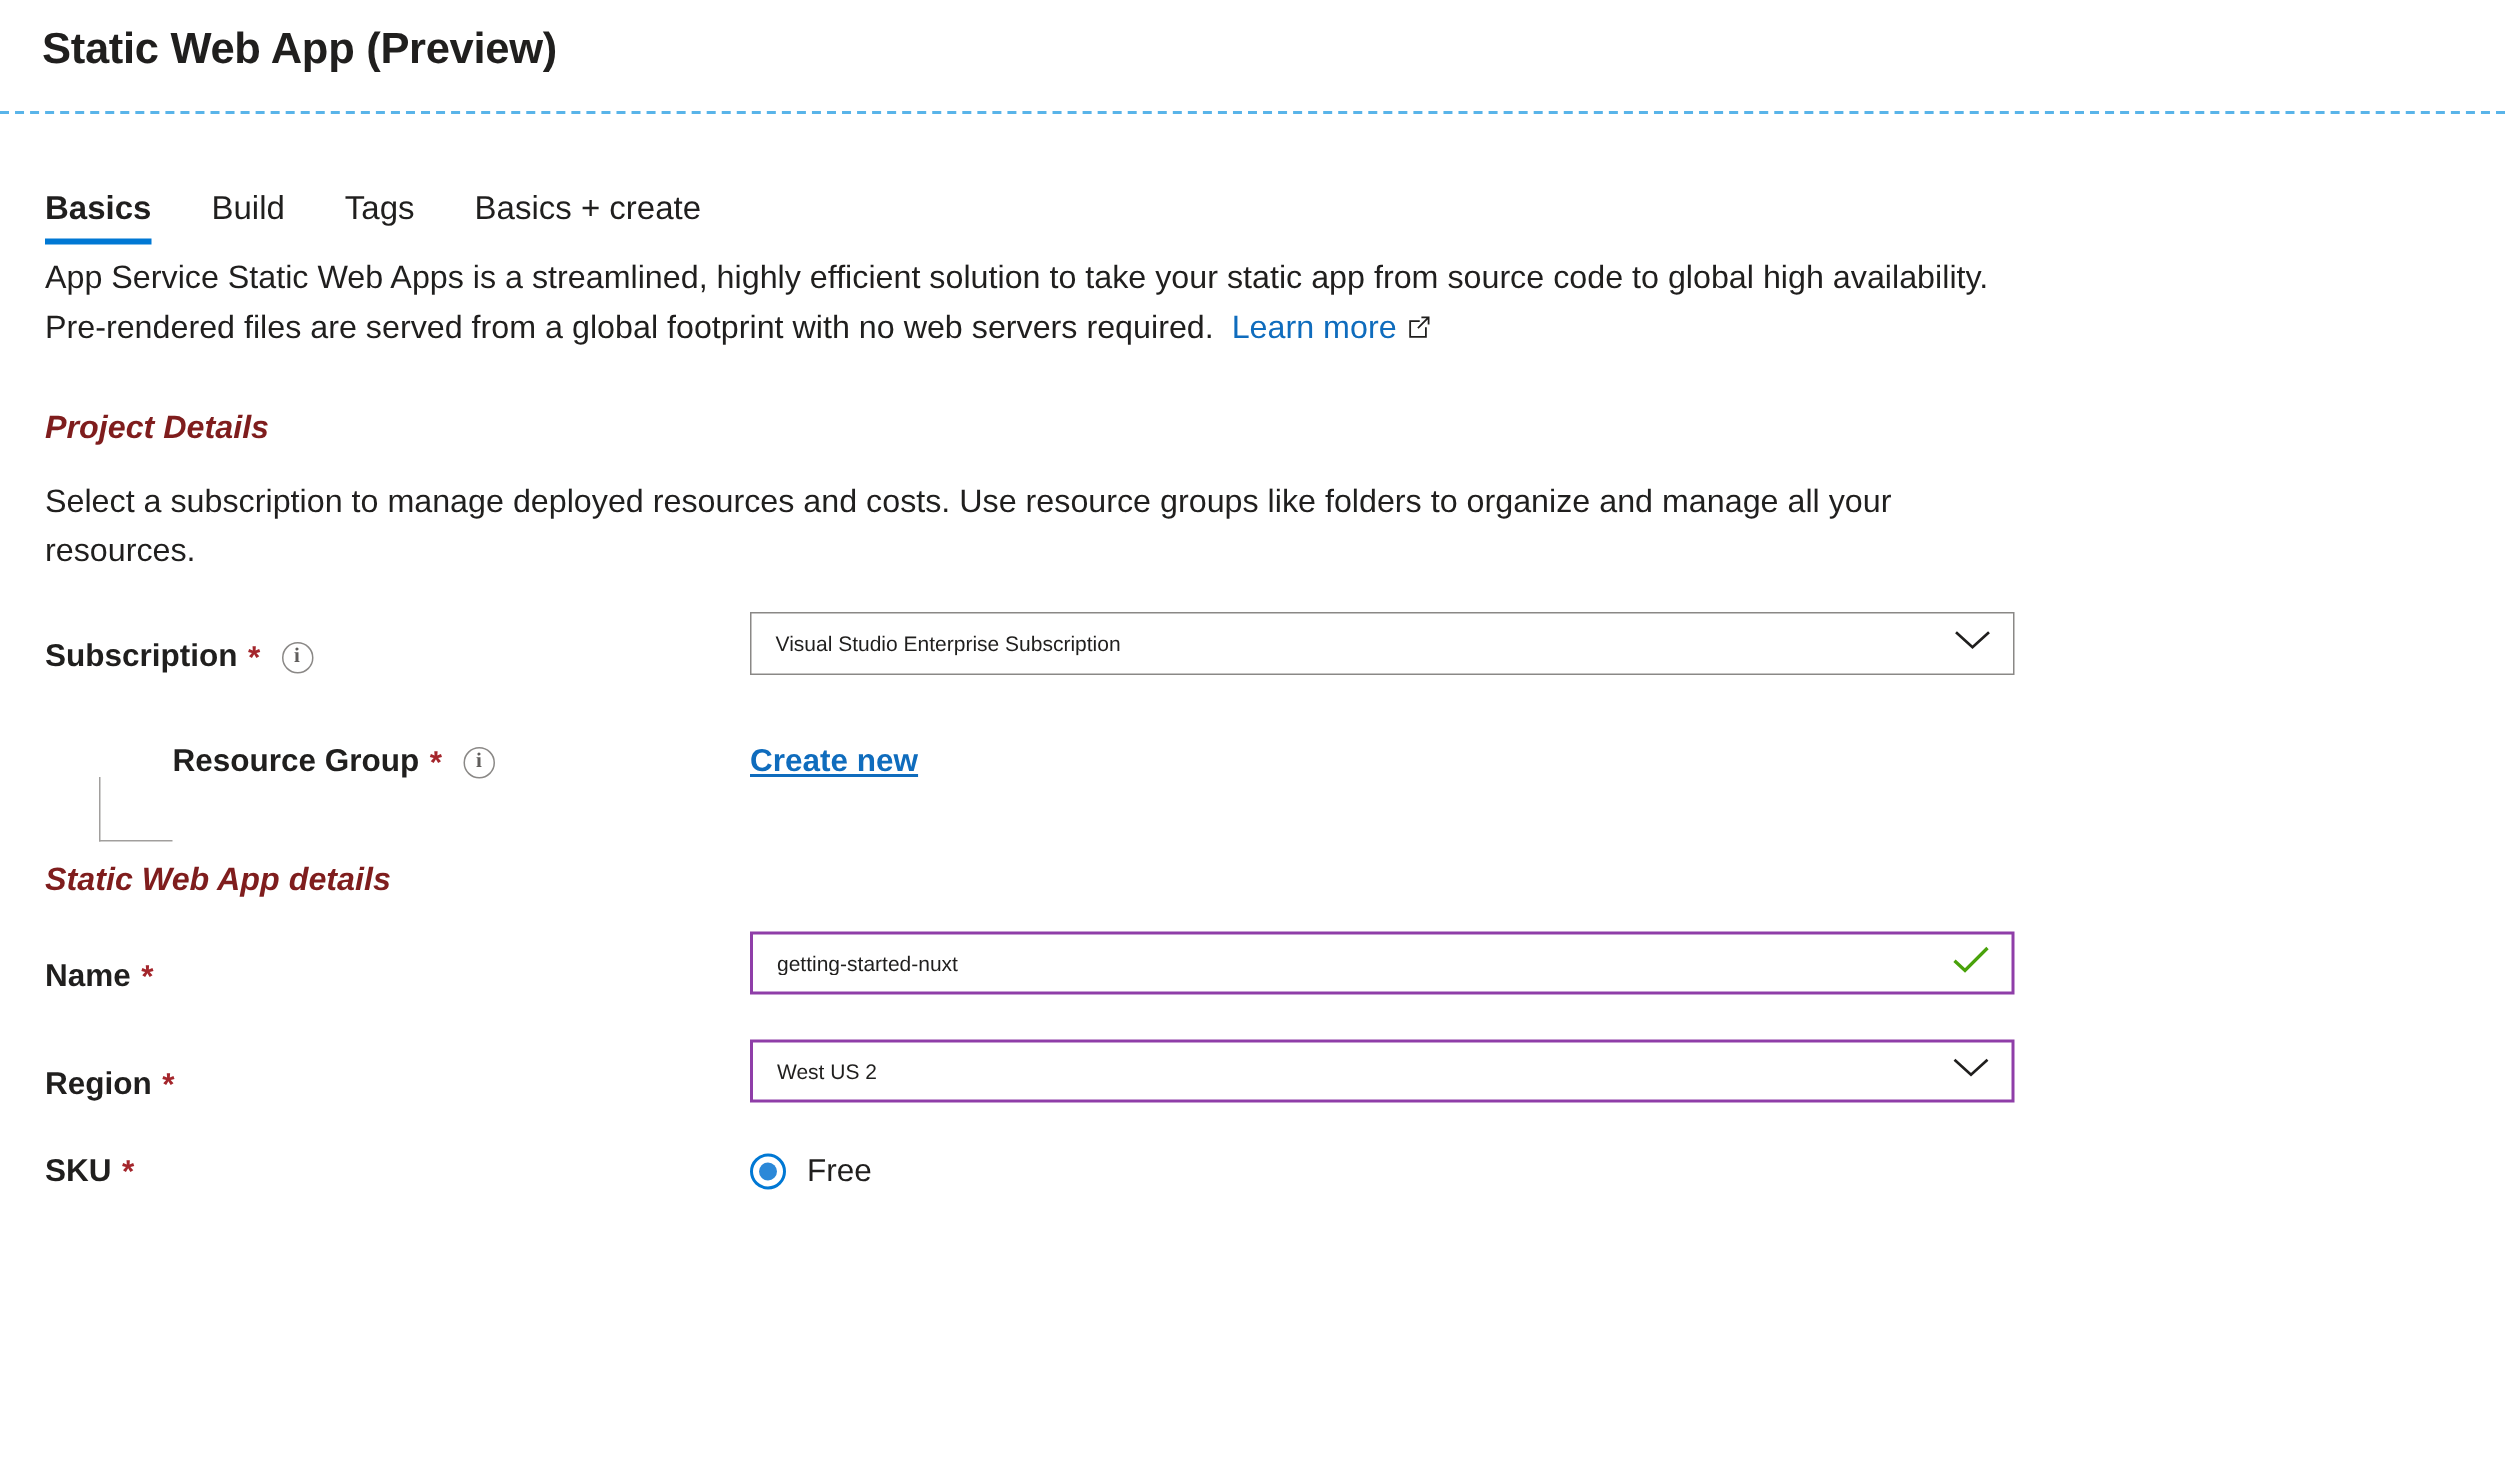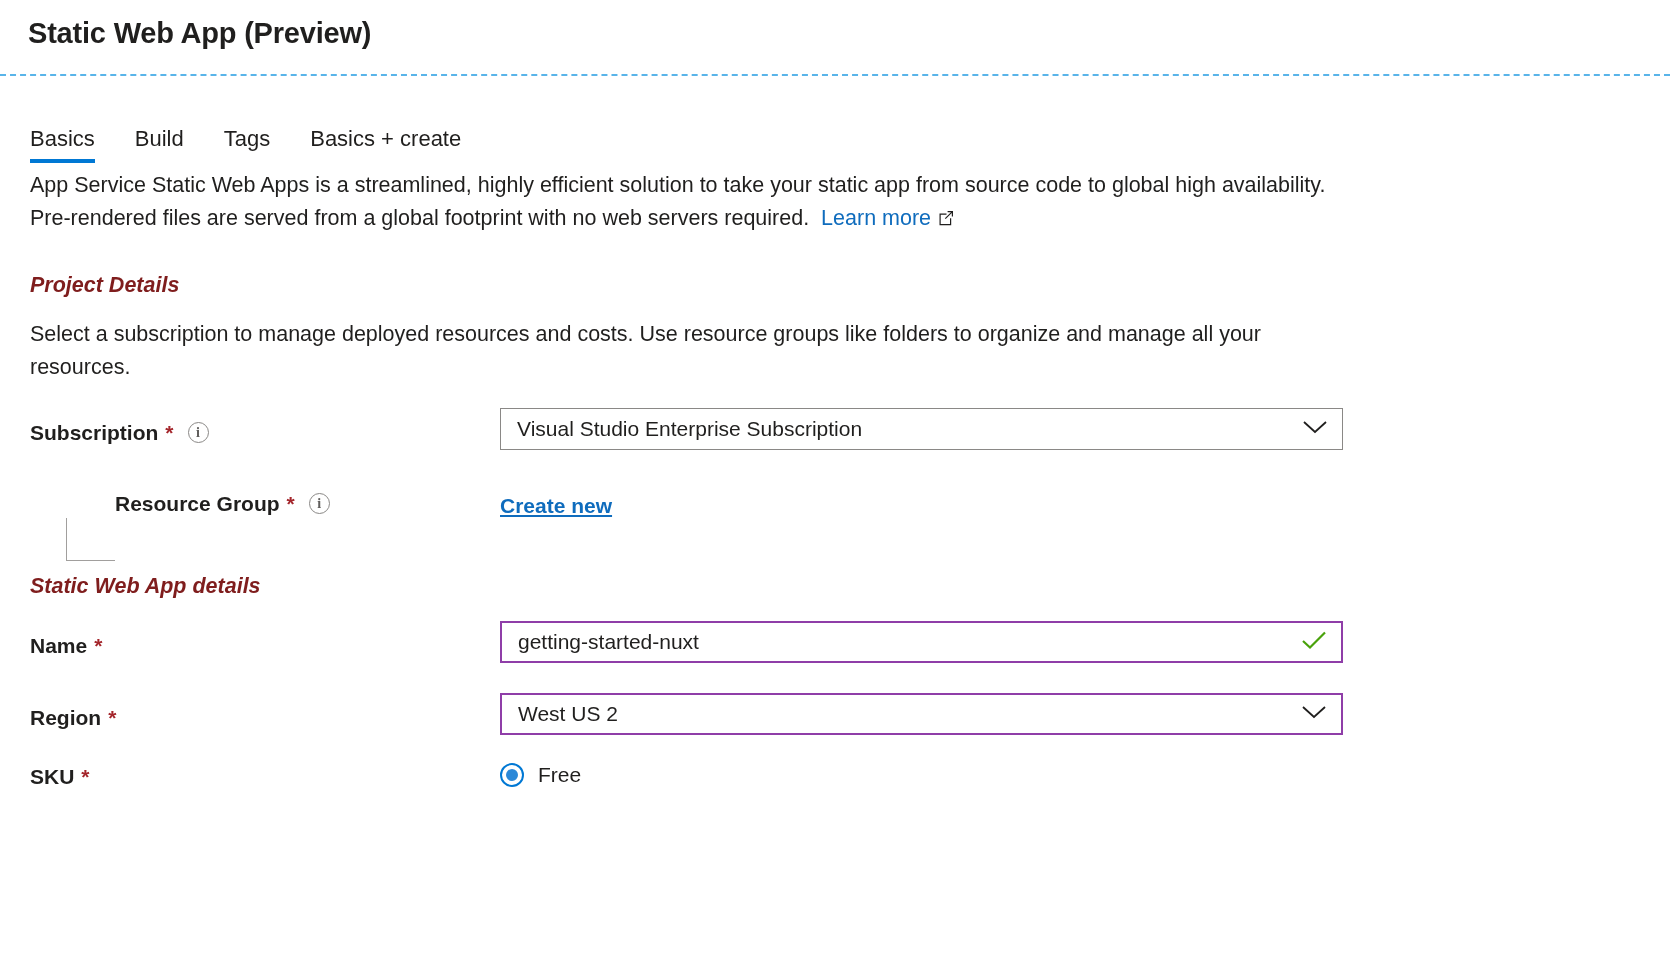--- a/index.html
+++ b/index.html
@@ -43,21 +43,21 @@
   .tab {
     position: relative;
     font-size: 22px;
     color: #201f1e;
     margin-right: 40px;
     padding-bottom: 11px;
     cursor: pointer;
     white-space: nowrap;
   }
   .tab.active {
-    font-weight: normal;
+    font-weight: bold;
   }
   .tab.active::after {
     content: "";
     position: absolute;
     left: 0;
     right: 0;
     bottom: 0;
     height: 4px;
     background: #0078d4;
   }
@@ -100,21 +100,21 @@
     color: #201f1e;
   }
 
   
   .form {
     margin-top: 24px;
     position: relative;
   }
   .row {
     display: flex;
-    align-items: center;
+    align-items: flex-end;
     min-height: 40px;
     position: relative;
   }
   .label-cell {
     width: 470px;
     flex: 0 0 470px;
     display: flex;
     align-items: center;
     font-size: 21px;
     font-weight: bold;
@@ -157,21 +157,21 @@
     width: 843px;
     height: 42px;
     box-sizing: border-box;
     background: #ffffff;
     display: flex;
     align-items: center;
   }
   .control.gray { border: 1.5px solid #8a8886; }
   .control.purple { border: 2px solid #8f3ea8; }
   .control .value {
-    font-size: 21px;
+    font-size: 14px;
     color: #201f1e;
     padding-left: 16px;
     white-space: nowrap;
     overflow: hidden;
   }
   .chevron {
     position: absolute;
     right: 14px;
     top: 50%;
     transform: translateY(-50%);

